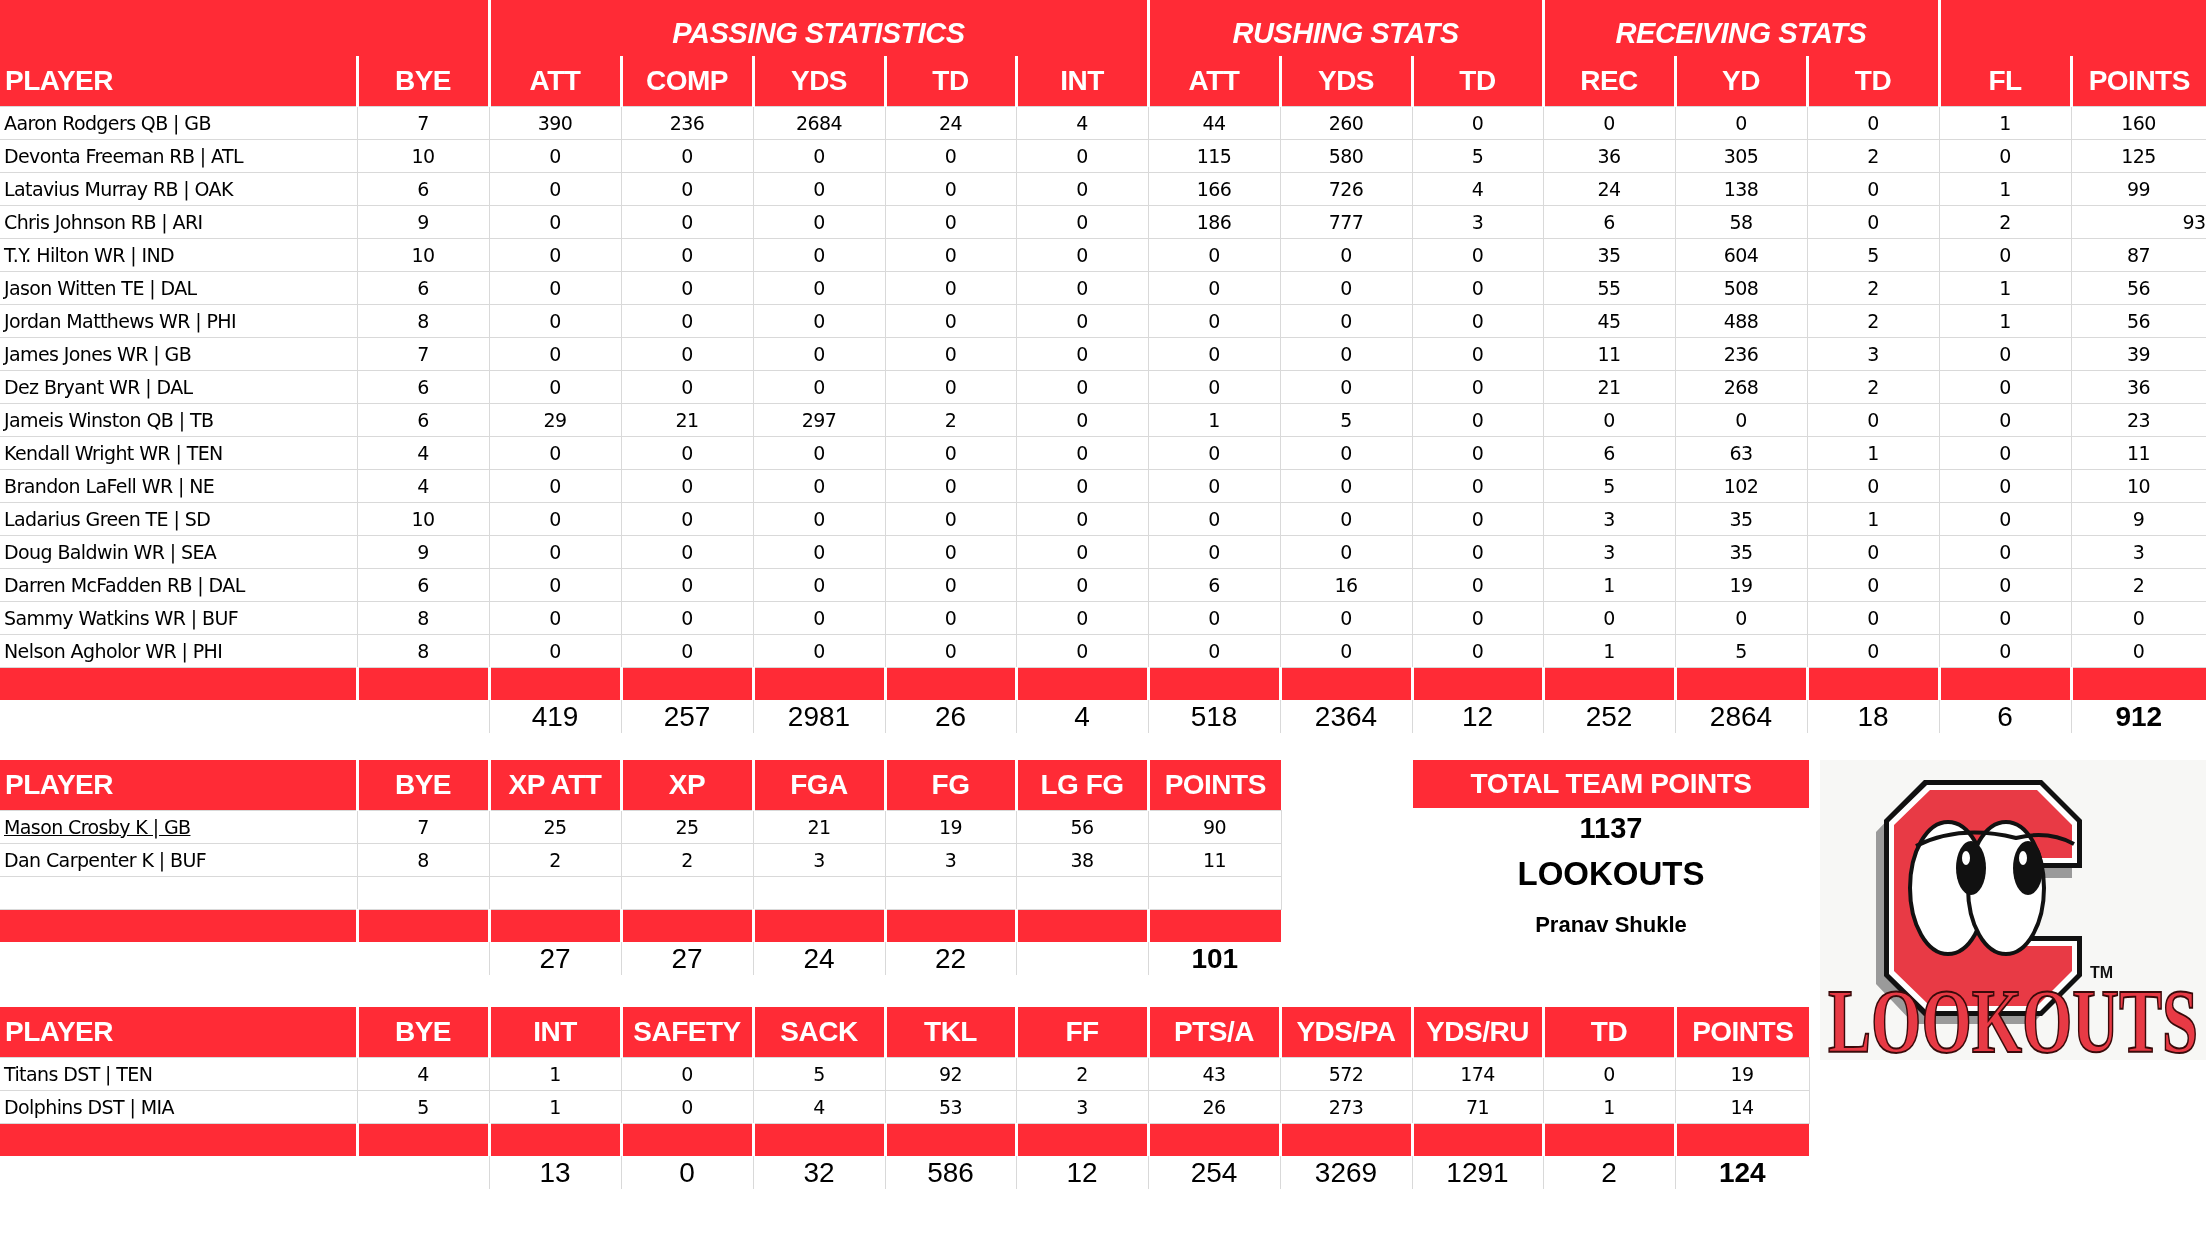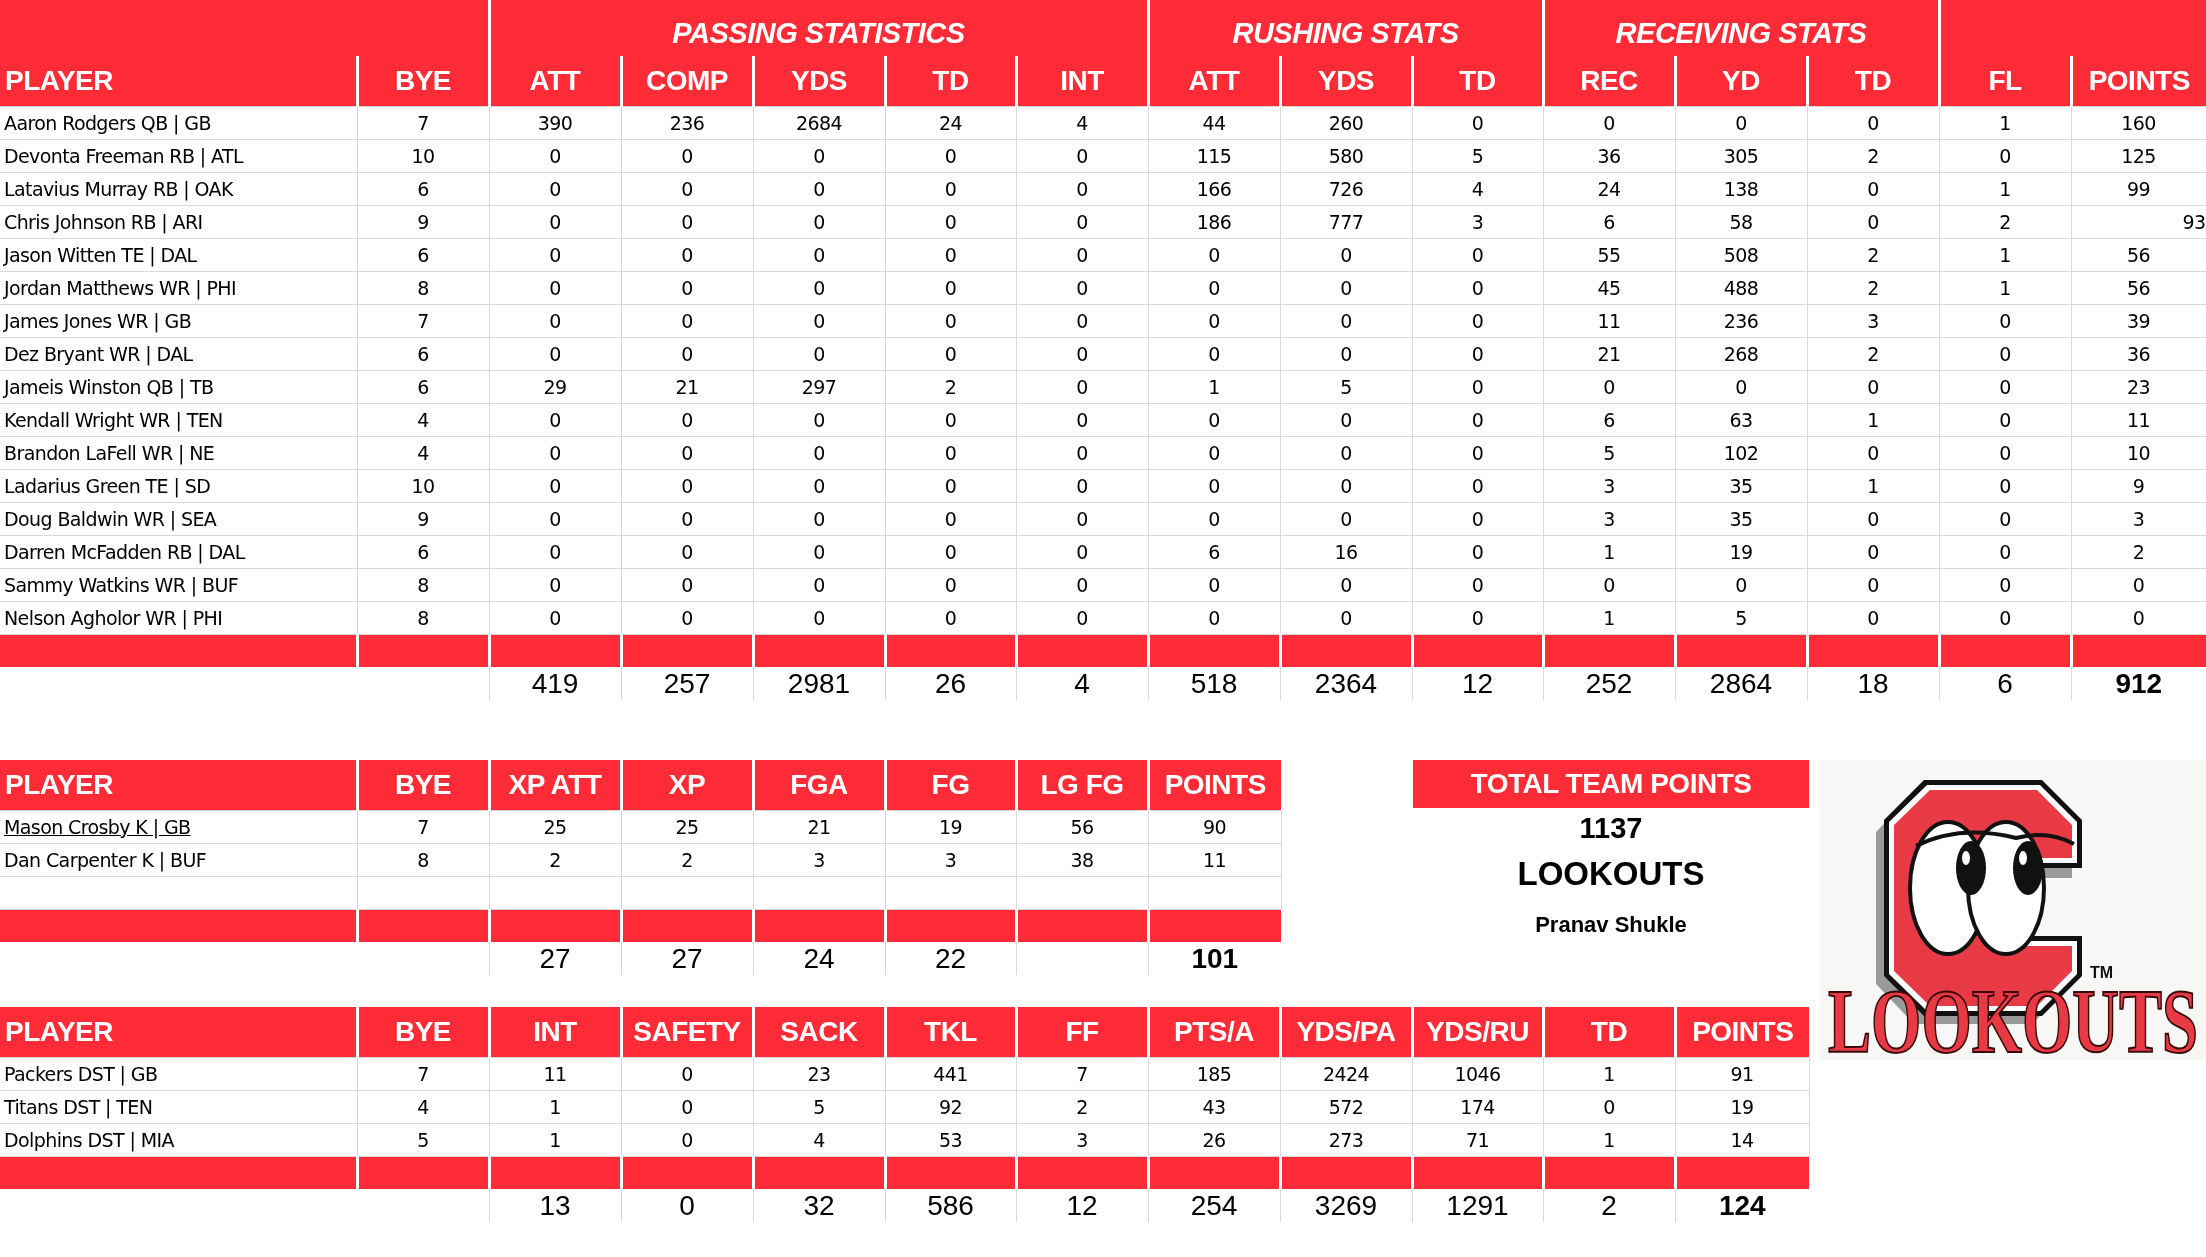--- a/index.html
+++ b/index.html
@@ -140,20 +140,37 @@
         <td class="cell" style="height: 32px;">186</td>
         <td class="cell" style="height: 32px;">777</td>
         <td class="cell" style="height: 32px;">3</td>
         <td class="cell" style="height: 32px;">6</td>
         <td class="cell" style="height: 32px;">58</td>
         <td class="cell" style="height: 32px;">0</td>
         <td class="cell" style="height: 32px;">2</td>
         <td class="cell" style="height: 32px; text-align: right;">93</td>
       </tr>
       <tr>
+        <td class="cell name" style="height: 32px;">T.Y. Hilton WR | IND</td>
+        <td class="cell" style="height: 32px;">10</td>
+        <td class="cell" style="height: 32px;">0</td>
+        <td class="cell" style="height: 32px;">0</td>
+        <td class="cell" style="height: 32px;">0</td>
+        <td class="cell" style="height: 32px;">0</td>
+        <td class="cell" style="height: 32px;">0</td>
+        <td class="cell" style="height: 32px;">0</td>
+        <td class="cell" style="height: 32px;">0</td>
+        <td class="cell" style="height: 32px;">0</td>
+        <td class="cell" style="height: 32px;">35</td>
+        <td class="cell" style="height: 32px;">604</td>
+        <td class="cell" style="height: 32px;">5</td>
+        <td class="cell" style="height: 32px;">0</td>
+        <td class="cell" style="height: 32px;">87</td>
+      </tr>
+      <tr>
         <td class="cell name" style="height: 32px;">Jason Witten TE | DAL</td>
         <td class="cell" style="height: 32px;">6</td>
         <td class="cell" style="height: 32px;">0</td>
         <td class="cell" style="height: 32px;">0</td>
         <td class="cell" style="height: 32px;">0</td>
         <td class="cell" style="height: 32px;">0</td>
         <td class="cell" style="height: 32px;">0</td>
         <td class="cell" style="height: 32px;">0</td>
         <td class="cell" style="height: 32px;">0</td>
         <td class="cell" style="height: 32px;">0</td>
@@ -519,34 +536,20 @@
         <th class="colh red">FF</th>
         <th class="colh red">PTS/A</th>
         <th class="colh red">YDS/PA</th>
         <th class="colh red">YDS/RU</th>
         <th class="colh red">TD</th>
         <th class="colh red">POINTS</th>
       </tr>
     </thead>
   <tbody id="d-body">
       <tr>
-        <td class="cell name" style="height: 32px;">Packers DST | GB</td>
-        <td class="cell" style="height: 32px;">7</td>
-        <td class="cell" style="height: 32px;">11</td>
-        <td class="cell" style="height: 32px;">0</td>
-        <td class="cell" style="height: 32px;">23</td>
-        <td class="cell" style="height: 32px;">441</td>
-        <td class="cell" style="height: 32px;">7</td>
-        <td class="cell" style="height: 32px;">185</td>
-        <td class="cell" style="height: 32px;">2424</td>
-        <td class="cell" style="height: 32px;">1046</td>
-        <td class="cell" style="height: 32px;">1</td>
-        <td class="cell" style="height: 32px;">91</td>
-      </tr>
-      <tr>
         <td class="cell name" style="height: 32px;">Titans DST | TEN</td>
         <td class="cell" style="height: 32px;">4</td>
         <td class="cell" style="height: 32px;">1</td>
         <td class="cell" style="height: 32px;">0</td>
         <td class="cell" style="height: 32px;">5</td>
         <td class="cell" style="height: 32px;">92</td>
         <td class="cell" style="height: 32px;">2</td>
         <td class="cell" style="height: 32px;">43</td>
         <td class="cell" style="height: 32px;">572</td>
         <td class="cell" style="height: 32px;">174</td>

